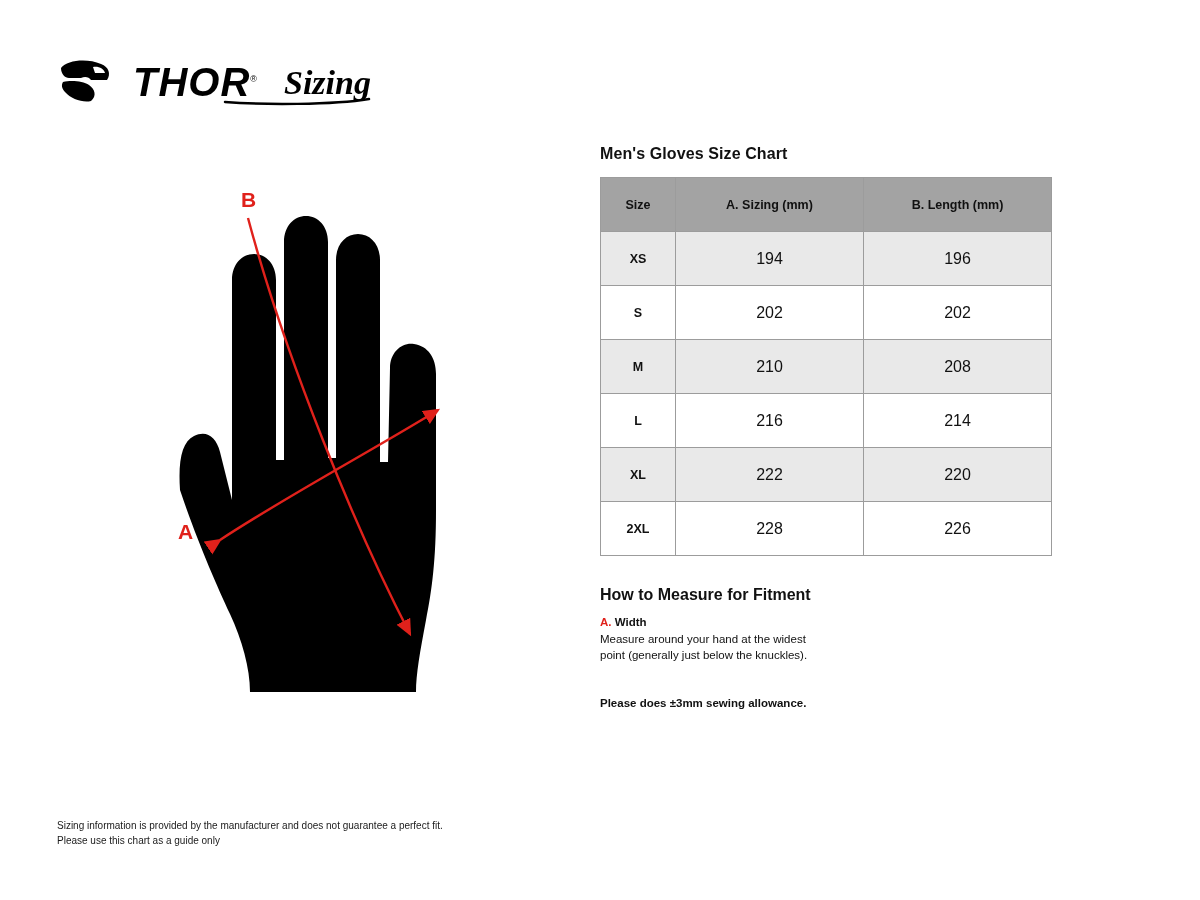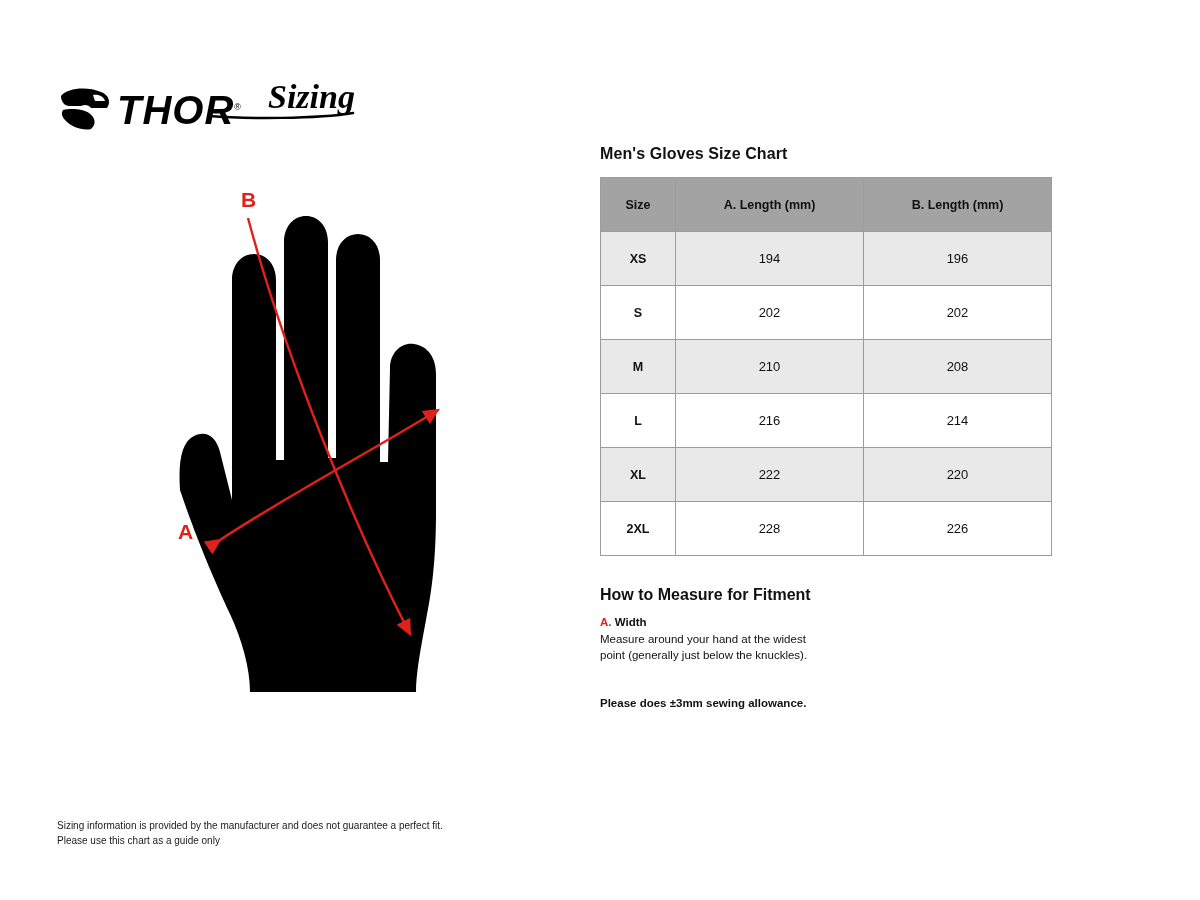--- a/index.html
+++ b/index.html
@@ -23,22 +23,21 @@
     position: absolute;
     left: 57px;
     top: 58px;
     display: flex;
     align-items: center;
     gap: 26px;
   }
   .thor-logo {
     display: flex;
     align-items: center;
-    gap: 4px;
-    margin-top: 28px;
+    gap: 20px;
   }
   .thor-wordmark {
     font-family: "Liberation Sans", sans-serif;
     font-weight: bold;
     font-style: italic;
     font-size: 40px;
     letter-spacing: 1px;
     color: #000;
     line-height: 1;
     position: relative;
@@ -97,21 +96,21 @@
     border-collapse: collapse;
     width: 452px;
     table-layout: fixed;
   }
   table.size-chart th,
   table.size-chart td {
     border: 1px solid #9c9c9c;
     height: 54px;
     text-align: center;
     vertical-align: middle;
-    font-size: 13px;
+    font-size: 16px;
     color: #111;
   }
   table.size-chart th {
     font-weight: bold;
     font-size: 12.5px;
     background: #a3a3a3;
   }
   table.size-chart th:first-child { width: 75px; }
   table.size-chart td:first-child { font-weight: bold; font-size: 12.5px; }
   tr.shaded td { background: #e9e9e9; }
@@ -223,21 +222,21 @@
     <div class="glove-label label-a">A</div>
   </div>
 
   <div class="right-col">
     <h2 class="section-title">Men's Gloves Size Chart</h2>
 
     <table class="size-chart">
       <thead>
         <tr>
           <th>Size</th>
-          <th>A. Length (mm)</th>
+          <th>A. Sizing (mm)</th>
           <th>B. Length (mm)</th>
         </tr>
       </thead>
       <tbody>
         <tr class="shaded">
           <td>XS</td>
           <td>194</td>
           <td>196</td>
         </tr>
         <tr class="plain">

